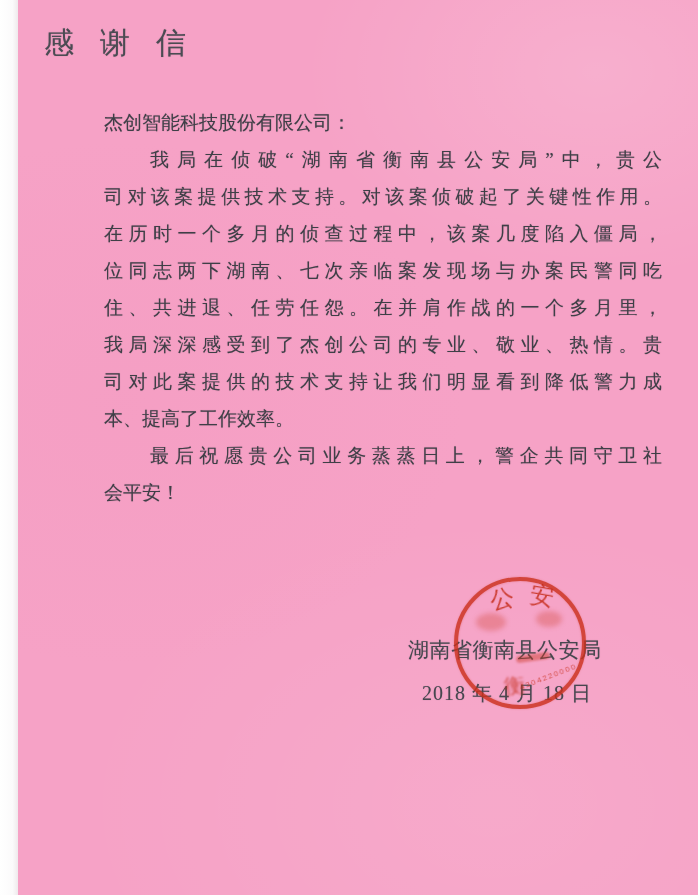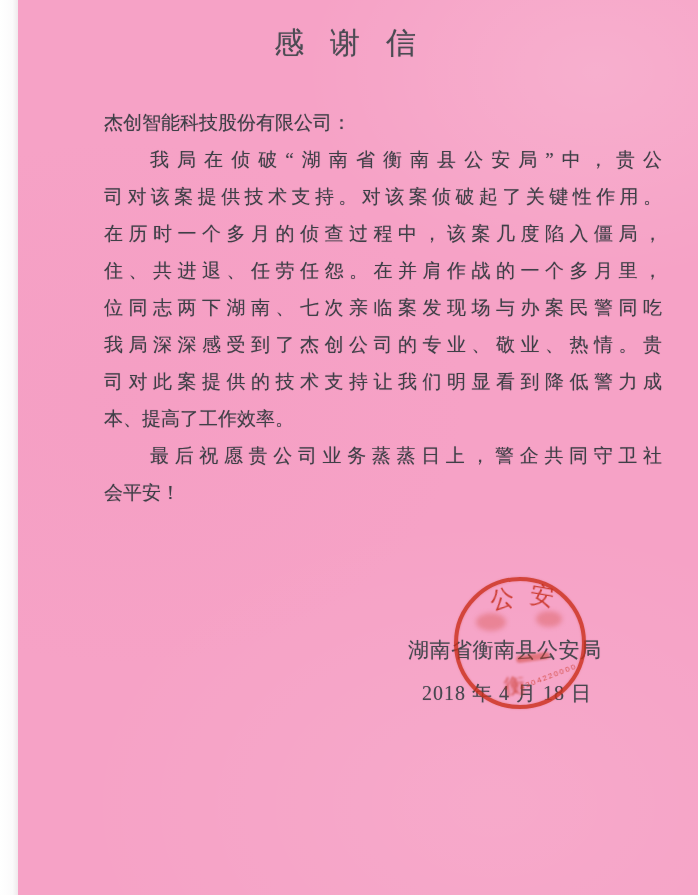--- a/index.html
+++ b/index.html
@@ -32,24 +32,24 @@
     background:
       radial-gradient(420px 300px at 85% 8%, rgba(255,255,255,0.14), rgba(255,255,255,0) 70%),
       radial-gradient(500px 380px at 15% 45%, rgba(235,130,175,0.10), rgba(255,255,255,0) 70%),
       radial-gradient(600px 420px at 70% 90%, rgba(255,255,255,0.08), rgba(255,255,255,0) 70%),
       #f6a2c6;
   }
   .letter-title {
     position: absolute;
     left: 0; top: 26px;
     width: 680px;
-    text-align: center;
     font-size: 30px;
     line-height: 34px;
     letter-spacing: 26px;
+    padding-left: 26px; 
     box-sizing: border-box;
     color: #4b4b53;
     text-shadow: 0 0 1px rgba(75,75,85,0.45);
   }
   .letter-body {
     position: absolute;
     left: 86px;  
     top: 104px;
     width: 558px;
     font-size: 19px;
@@ -153,22 +153,22 @@
 
   <div class="paper">
 
     <div class="letter-title">感谢信</div>
 
     <div class="letter-body">
       <div class="line">杰创智能科技股份有限公司：</div>
       <div class="line fill indent">我局在侦破“湖南省衡南县公安局”中，贵公</div>
       <div class="line fill">司对该案提供技术支持。对该案侦破起了关键性作用。</div>
       <div class="line fill">在历时一个多月的侦查过程中，该案几度陷入僵局，</div>
+      <div class="line fill">位同志两下湖南、七次亲临案发现场与办案民警同吃</div>
       <div class="line fill">住、共进退、任劳任怨。在并肩作战的一个多月里，</div>
-      <div class="line fill">位同志两下湖南、七次亲临案发现场与办案民警同吃</div>
       <div class="line fill">我局深深感受到了杰创公司的专业、敬业、热情。贵</div>
       <div class="line fill">司对此案提供的技术支持让我们明显看到降低警力成</div>
       <div class="line">本、提高了工作效率。</div>
       <div class="line fill indent">最后祝愿贵公司业务蒸蒸日上，警企共同守卫社</div>
       <div class="line">会平安！</div>
     </div>
 
     <div class="signoff-agency">湖南省衡南县公安局</div>
 
     <div class="signoff-date">2018 年 4 月 18 日</div>

